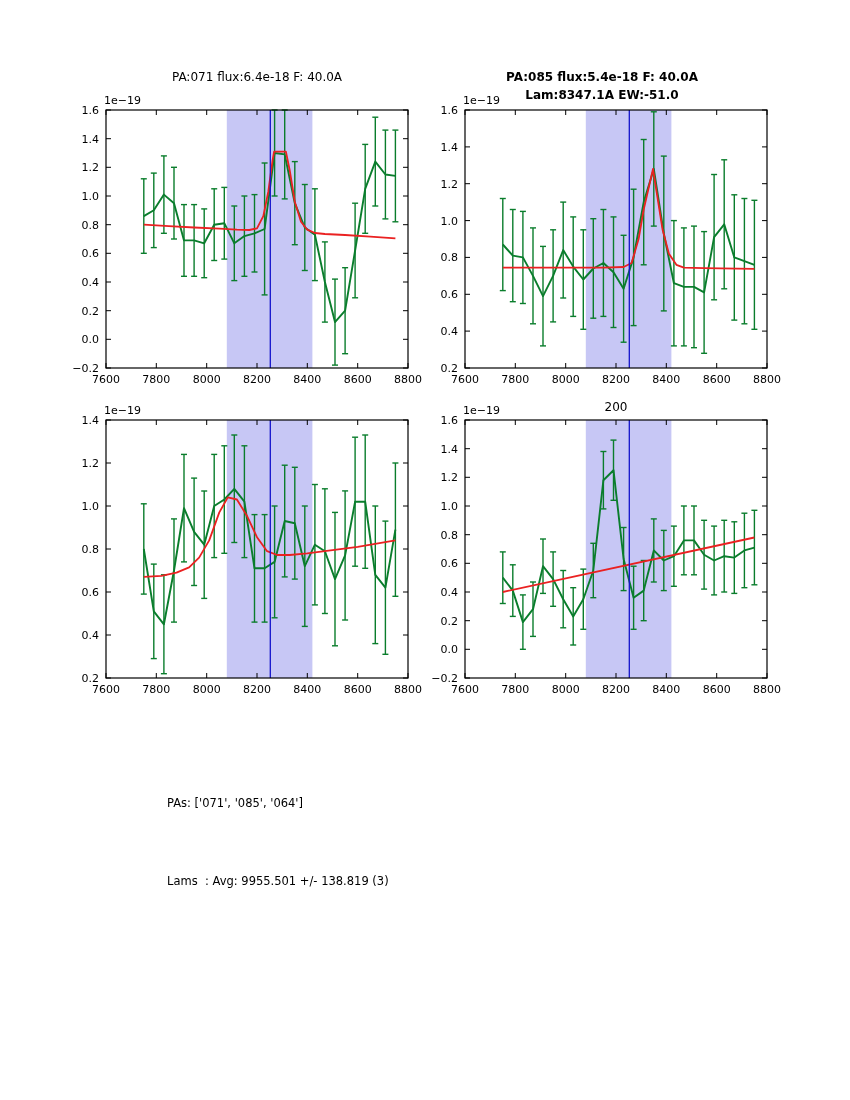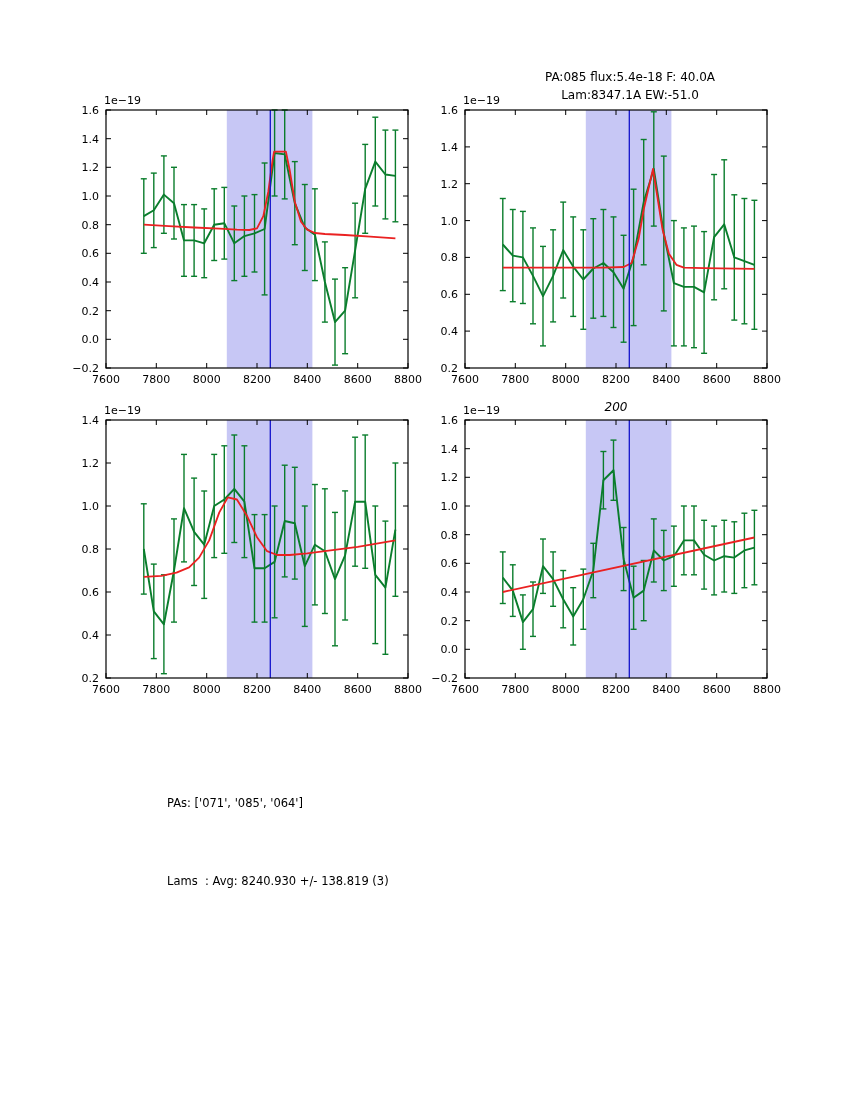--- a/index.html
+++ b/index.html
@@ -5,32 +5,33 @@
   html,body{margin:0;padding:0;background:#ffffff;}
   #figure{position:relative;width:850px;height:1100px;background:#ffffff;overflow:hidden;
           font-family:"DejaVu Sans","Liberation Sans",sans-serif;color:#000;}
   .subplot{position:absolute;width:380px;height:335px;}
   #svg0{left:50px;top:60px;}
   #svg1{left:409px;top:60px;}
   #svg2{left:50px;top:370px;}
   #svg3{left:409px;top:370px;}
   .sub-title{position:absolute;width:340px;text-align:center;font-size:12px;line-height:18px;}
   #title0{left:87px;top:68px;}
-  #title1{left:460px;top:68px;}
+  #title1{left:432px;top:68px;font-weight:bold;}
   #title2{left:87px;top:380px;}
-  #title3{left:446px;top:398px;font-style:italic;}
+  #title3{left:446px;top:398px;}
   .stats{position:absolute;left:167px;top:738px;font-size:11.5px;line-height:26px;white-space:pre;}
   svg text{font-family:"DejaVu Sans","Liberation Sans",sans-serif;fill:#000;}
 </style>
 </head>
 <body>
 
 <div id="figure">
 
   <div class="sub-title" id="title0">
+    <div>PA:071 flux:6.4e-18 F: 40.0A</div>
   </div>
   <div class="sub-title" id="title1">
     <div>PA:085 flux:5.4e-18 F: 40.0A</div>
     <div>Lam:8347.1A EW:-51.0</div>
   </div>
   <div class="sub-title" id="title2">
   </div>
   <div class="sub-title" id="title3">
     <div>200</div>
     <div></div>
@@ -565,18 +566,18 @@
       <line x1="358" y1="78.7" x2="353" y2="78.7" stroke="#000000" stroke-width="1"></line>
       <text x="49" y="82.7" text-anchor="end" font-size="11">1.4</text>
       <line x1="56" y1="50.0" x2="61" y2="50.0" stroke="#000000" stroke-width="1"></line>
       <line x1="358" y1="50.0" x2="353" y2="50.0" stroke="#000000" stroke-width="1"></line>
       <text x="49" y="54" text-anchor="end" font-size="11">1.6</text>
       <text x="54" y="44" text-anchor="start" font-size="11">1e−19</text>
     </svg>
 
   <div class="stats">
     <div>PAs: ['071', '085', '064']</div>
-    <div>Lams  : Avg: 8240.930 +/- 138.819 (3)</div>
+    <div>Lams  : Avg: 9955.501 +/- 138.819 (3)</div>
     
     
   </div>
 
 </div>
 
 </body></html>

